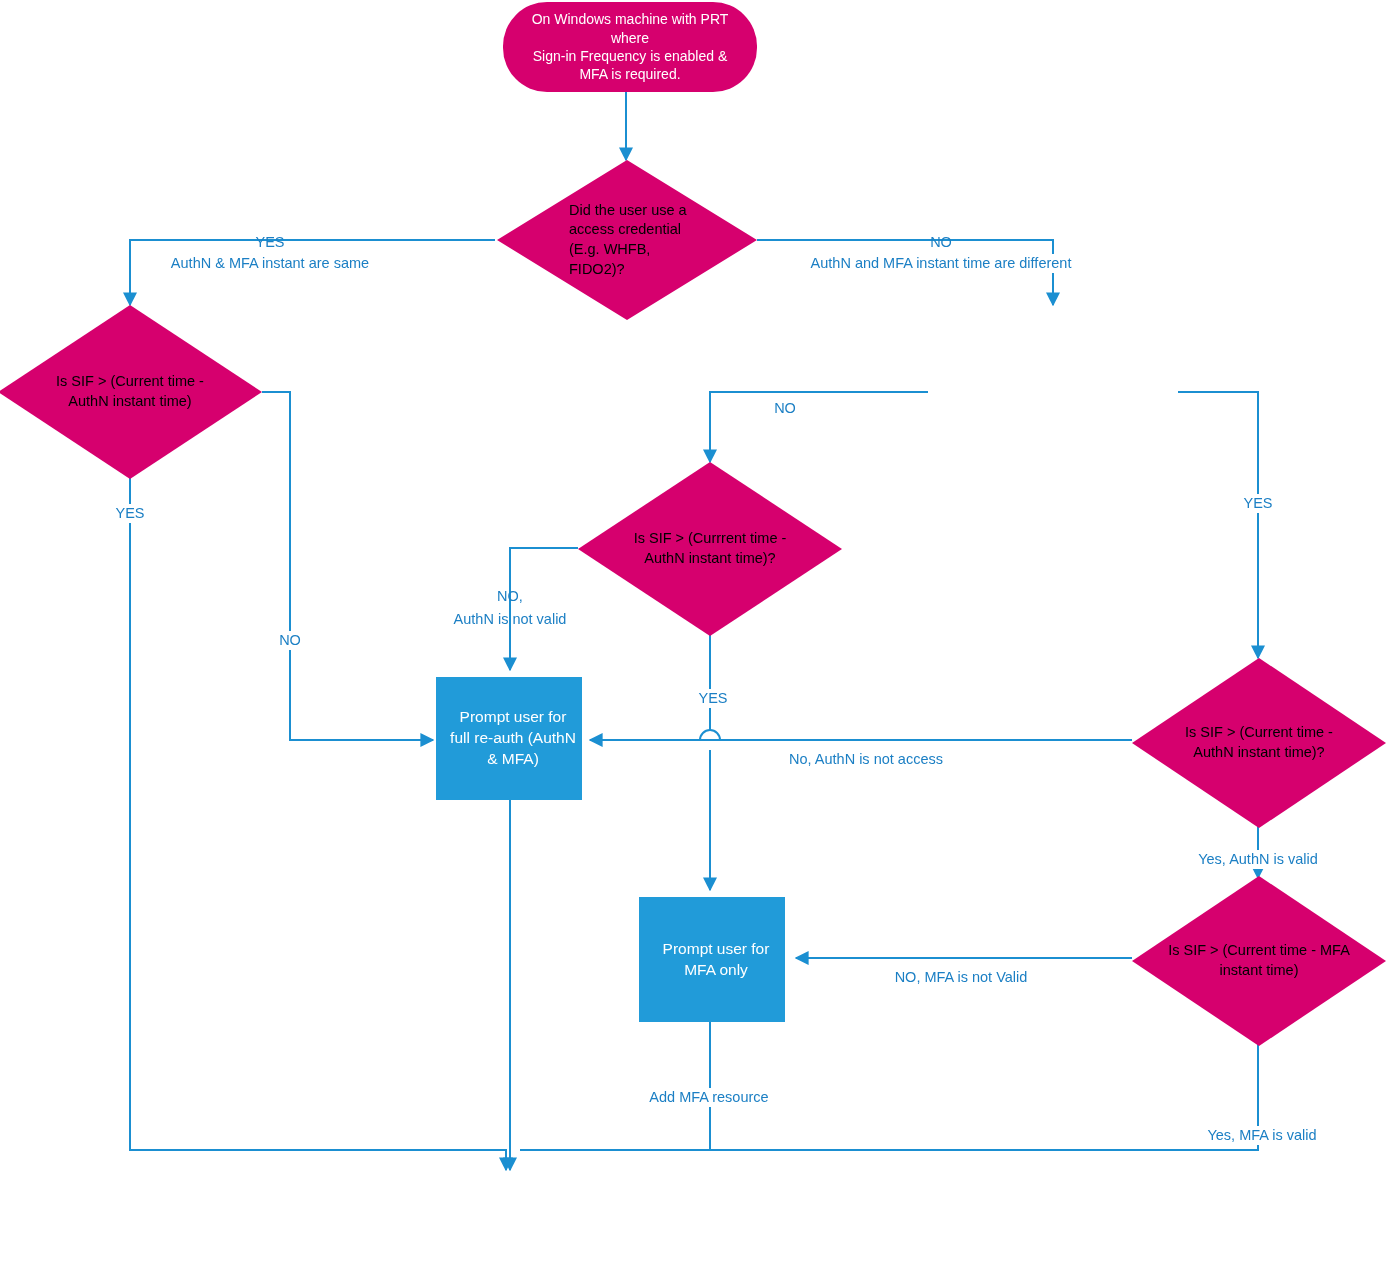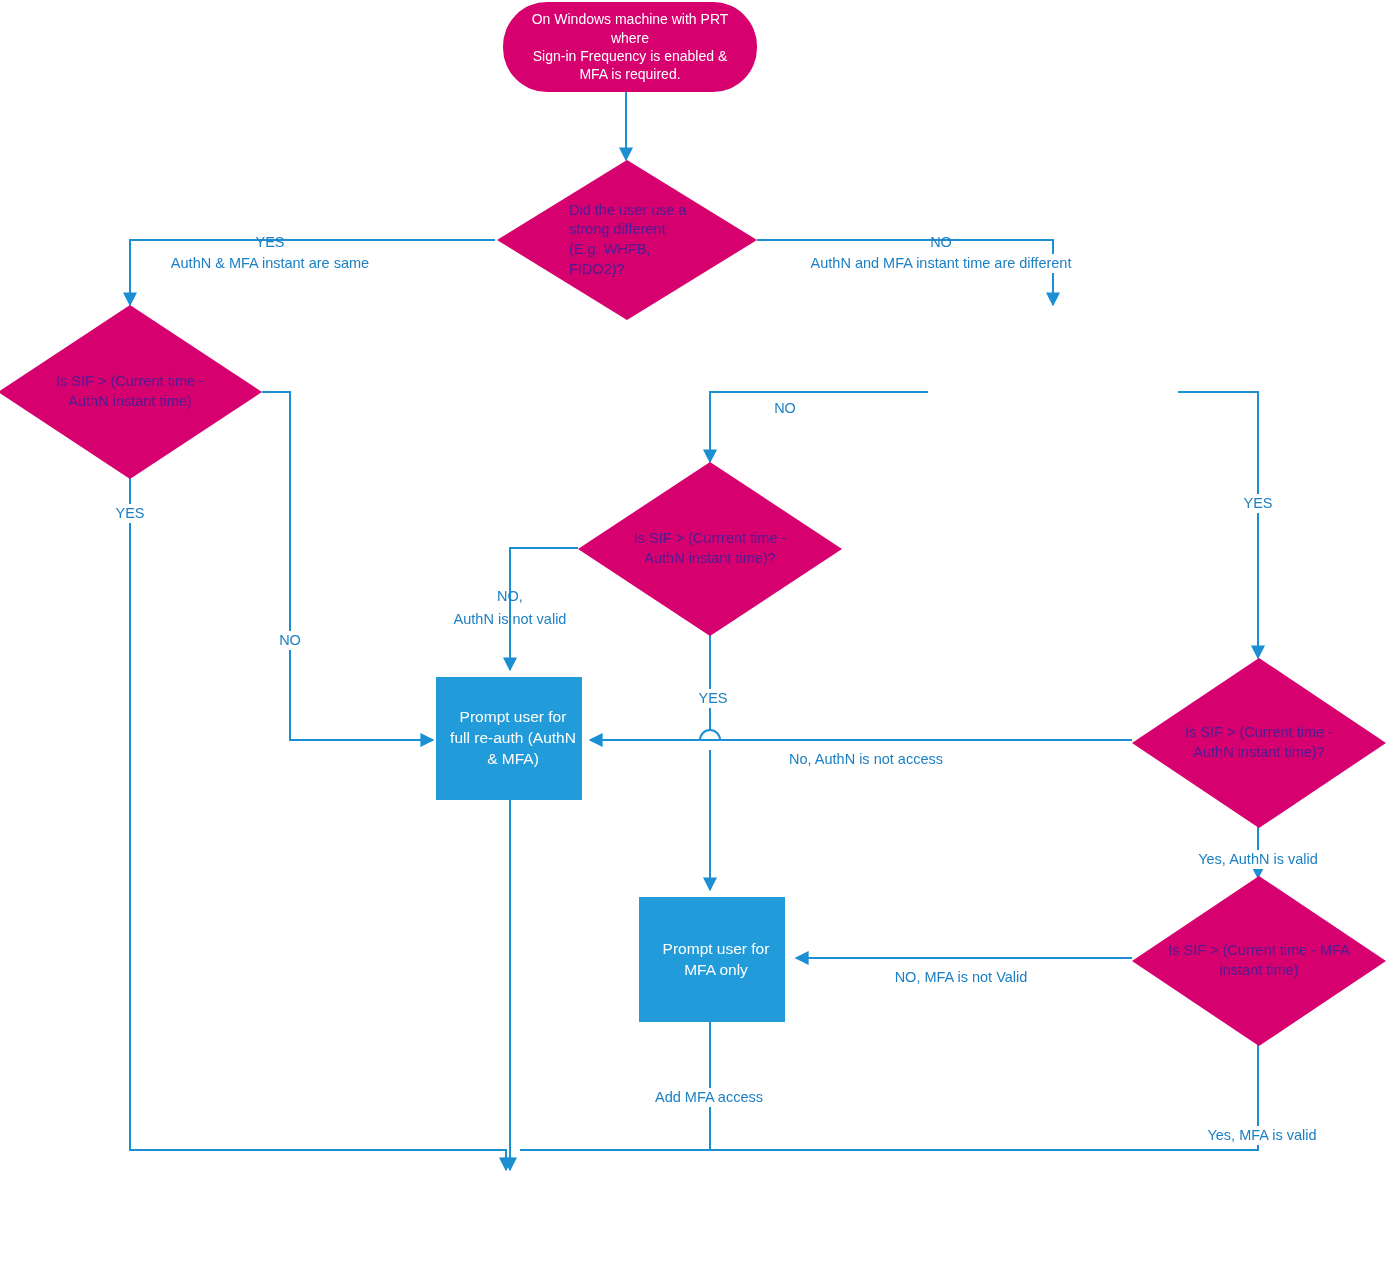--- a/index.html
+++ b/index.html
@@ -13,21 +13,21 @@
   .term{background:#D6006E;border-radius:44px;}
   .term .txt{line-height:1.32;font-size:14px;padding:0 14px;}
   .proc{background:#219BD9;padding-left:8px;}
   .proc .txt{line-height:1.35;font-size:15.5px;padding:0 6px;}
 
   .dia{position:absolute;z-index:3;}
   .dia .shape{position:absolute;left:0;top:0;width:100%;height:100%;
      background:#D6006E;clip-path:polygon(50% 0,100% 50%,50% 100%,0 50%);}
   .dia .txt{position:absolute;left:0;top:0;width:100%;height:100%;
      display:flex;align-items:center;justify-content:center;
-     color:#4c1d95;font-size:14.5px;line-height:1.35;text-align:center;}
+     color:#000000;font-size:14.5px;line-height:1.35;text-align:center;}
   .dia.lft .txt{justify-content:flex-start;text-align:left;}
 
   .elabel{position:absolute;color:#1B7FC4;font-size:14.5px;line-height:1.32;
           white-space:pre;z-index:4;background:#ffffff;padding:0 3px;margin-top:20px;}
   .elabel.c{transform:translateX(-50%);text-align:center;}
   .elabel.nobg{background:transparent;}
 </style>
 </head>
 <body>
 
@@ -81,21 +81,21 @@
       <span>Sign-in Frequency is enabled &amp;</span><br>
       <span>MFA is required.</span>
     </div>
   </div>
 
   <div class="dia lft" style="left:497px;top:160px;width:260px;height:160px;">
     <div class="shape"></div>
     <div class="txt">
       <div style="padding-left:72px;">
         <span>Did the user use a</span><br>
-        <span>strong different</span><br>
+        <span>access credential</span><br>
         <span>(E.g. WHFB,</span><br>
         <span>FIDO2)?</span>
       </div>
     </div>
   </div>
 
   <div class="dia" style="left:-2px;top:305px;width:264px;height:174px;">
     <div class="shape"></div>
     <div class="txt">
       <div>
@@ -170,15 +170,15 @@
   <div class="elabel c" style="left:713px;top:669px;">YES</div>
 
   <div class="elabel c" style="left:866px;top:730px;">No, AuthN is not access</div>
 
   <div class="elabel c" style="left:1258px;top:830px;">Yes, AuthN is valid</div>
 
   <div class="elabel c" style="left:961px;top:948px;">NO, MFA is not Valid</div>
 
   <div class="elabel c" style="left:1262px;top:1106px;">Yes, MFA is valid</div>
 
-  <div class="elabel c" style="left:709px;top:1068px;">Add MFA access</div>
+  <div class="elabel c" style="left:709px;top:1068px;">Add MFA resource</div>
 
 </div>
 
 </body></html>

